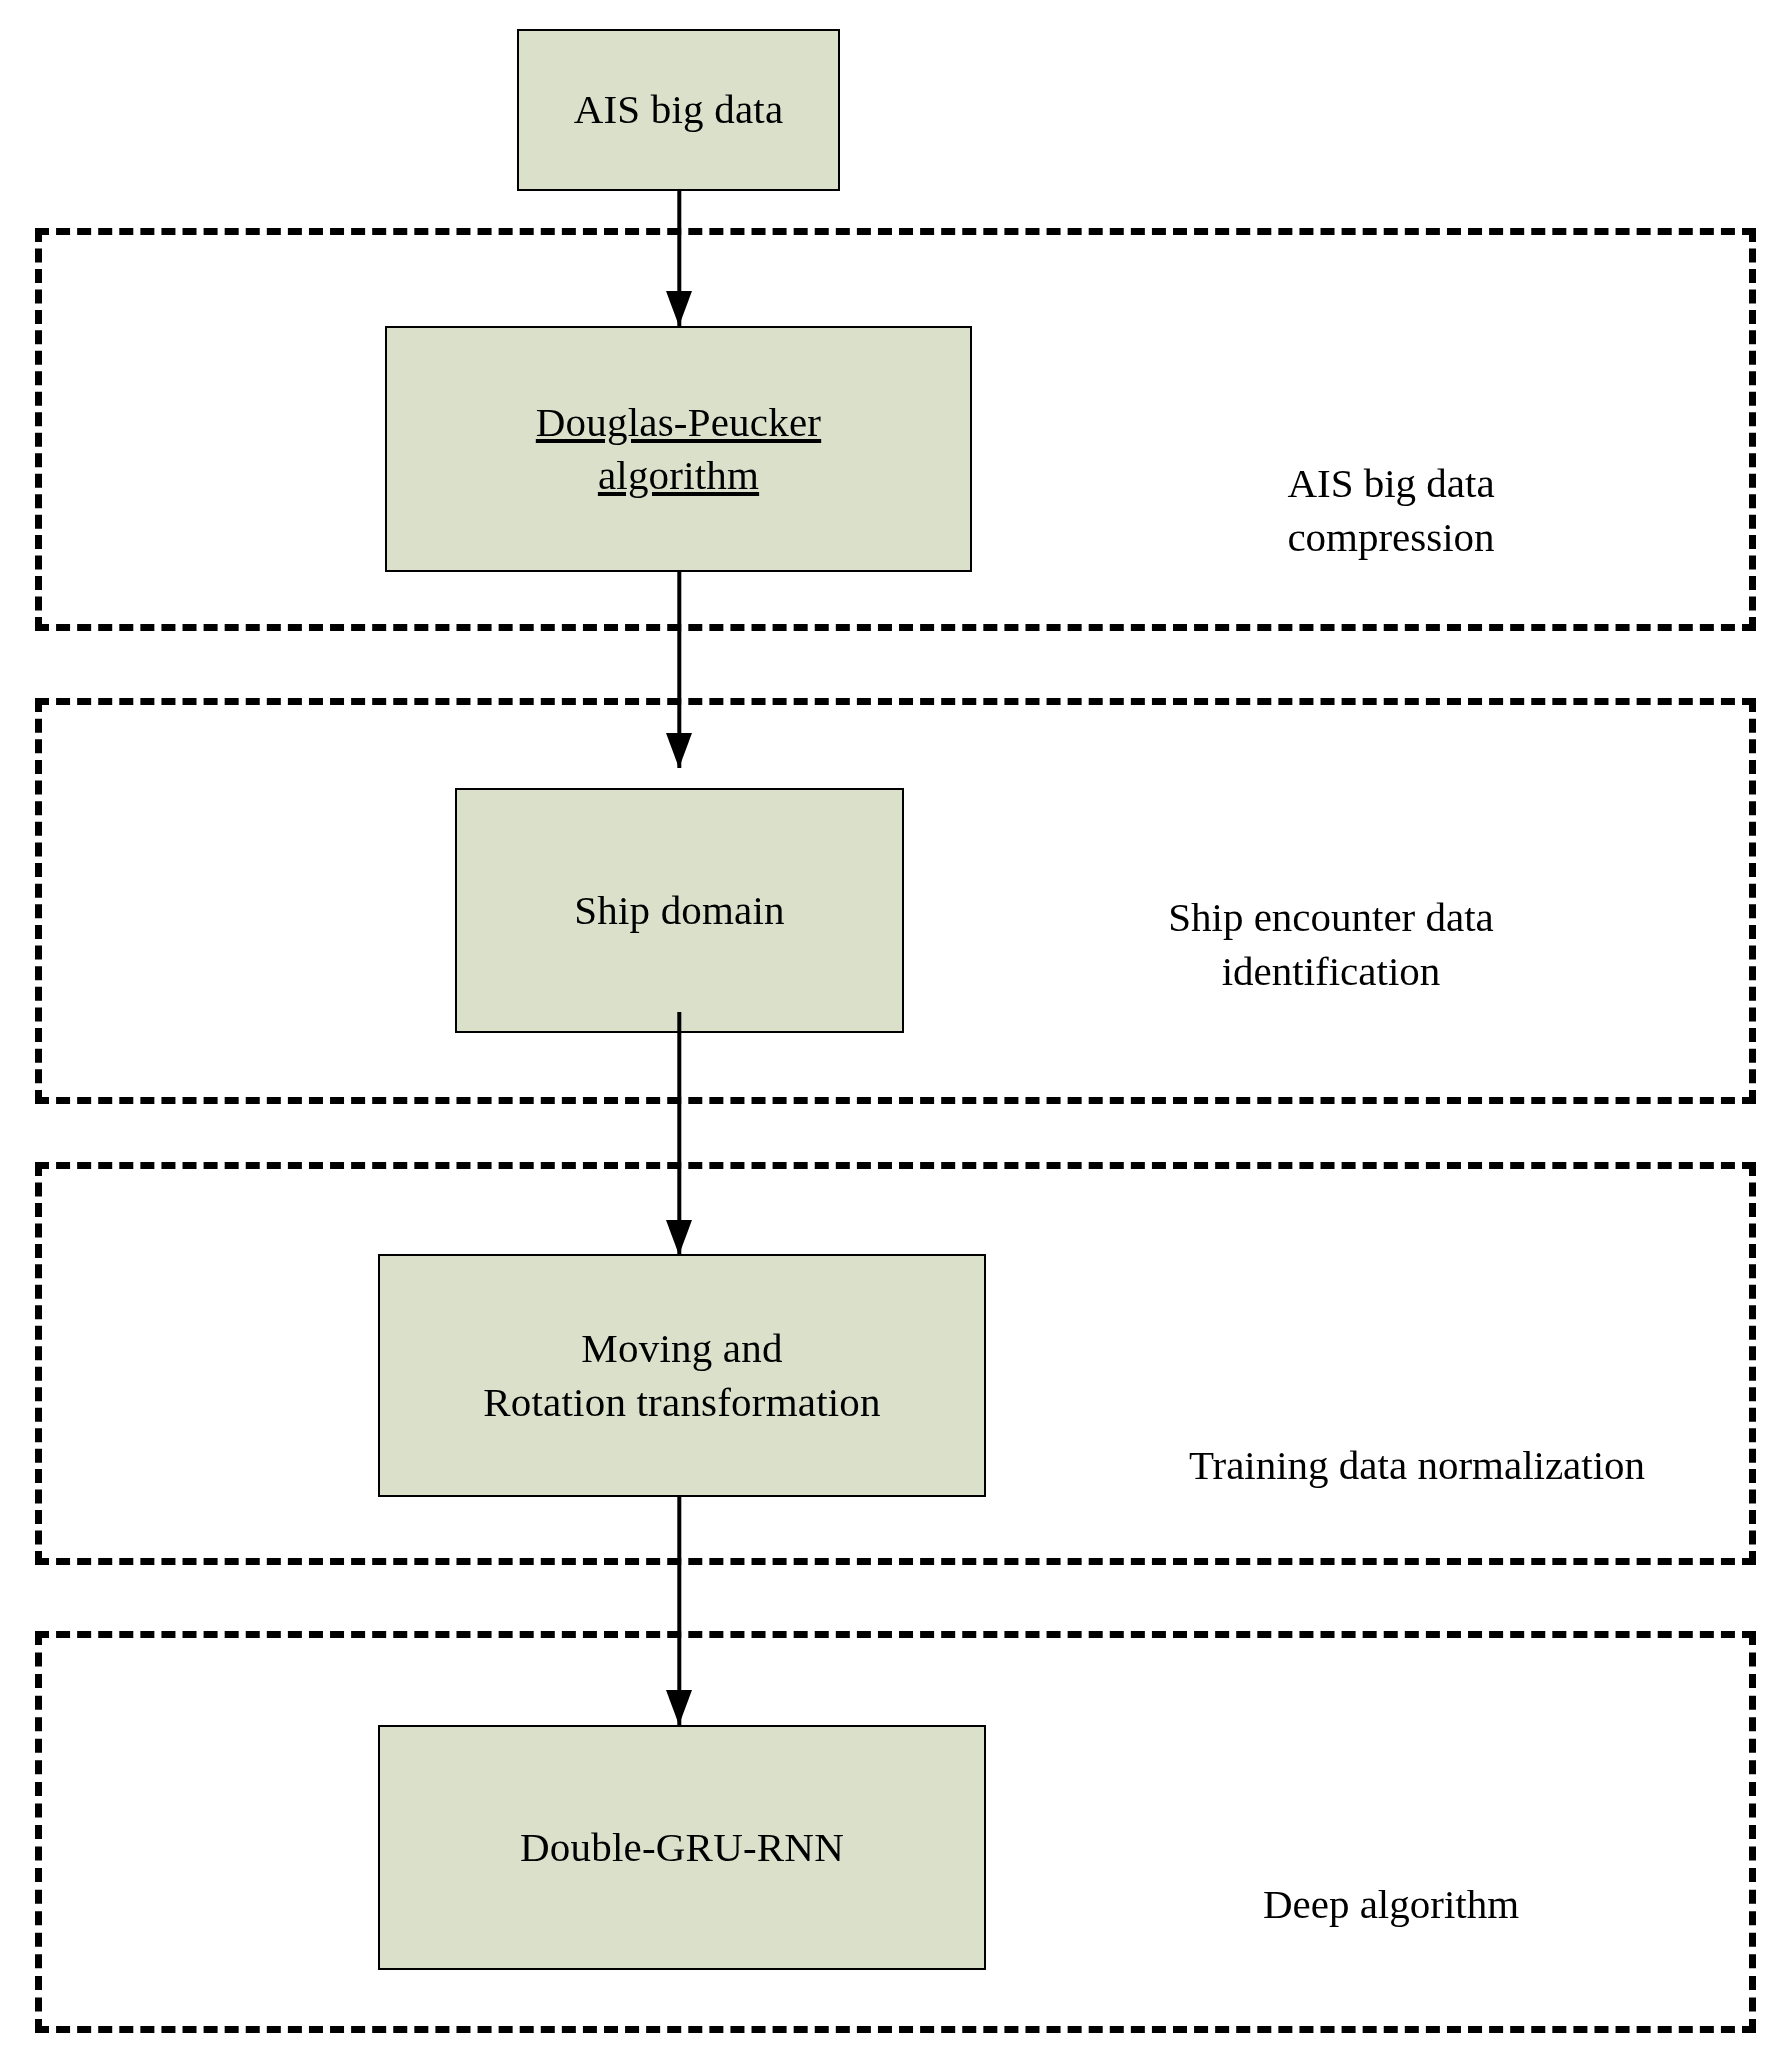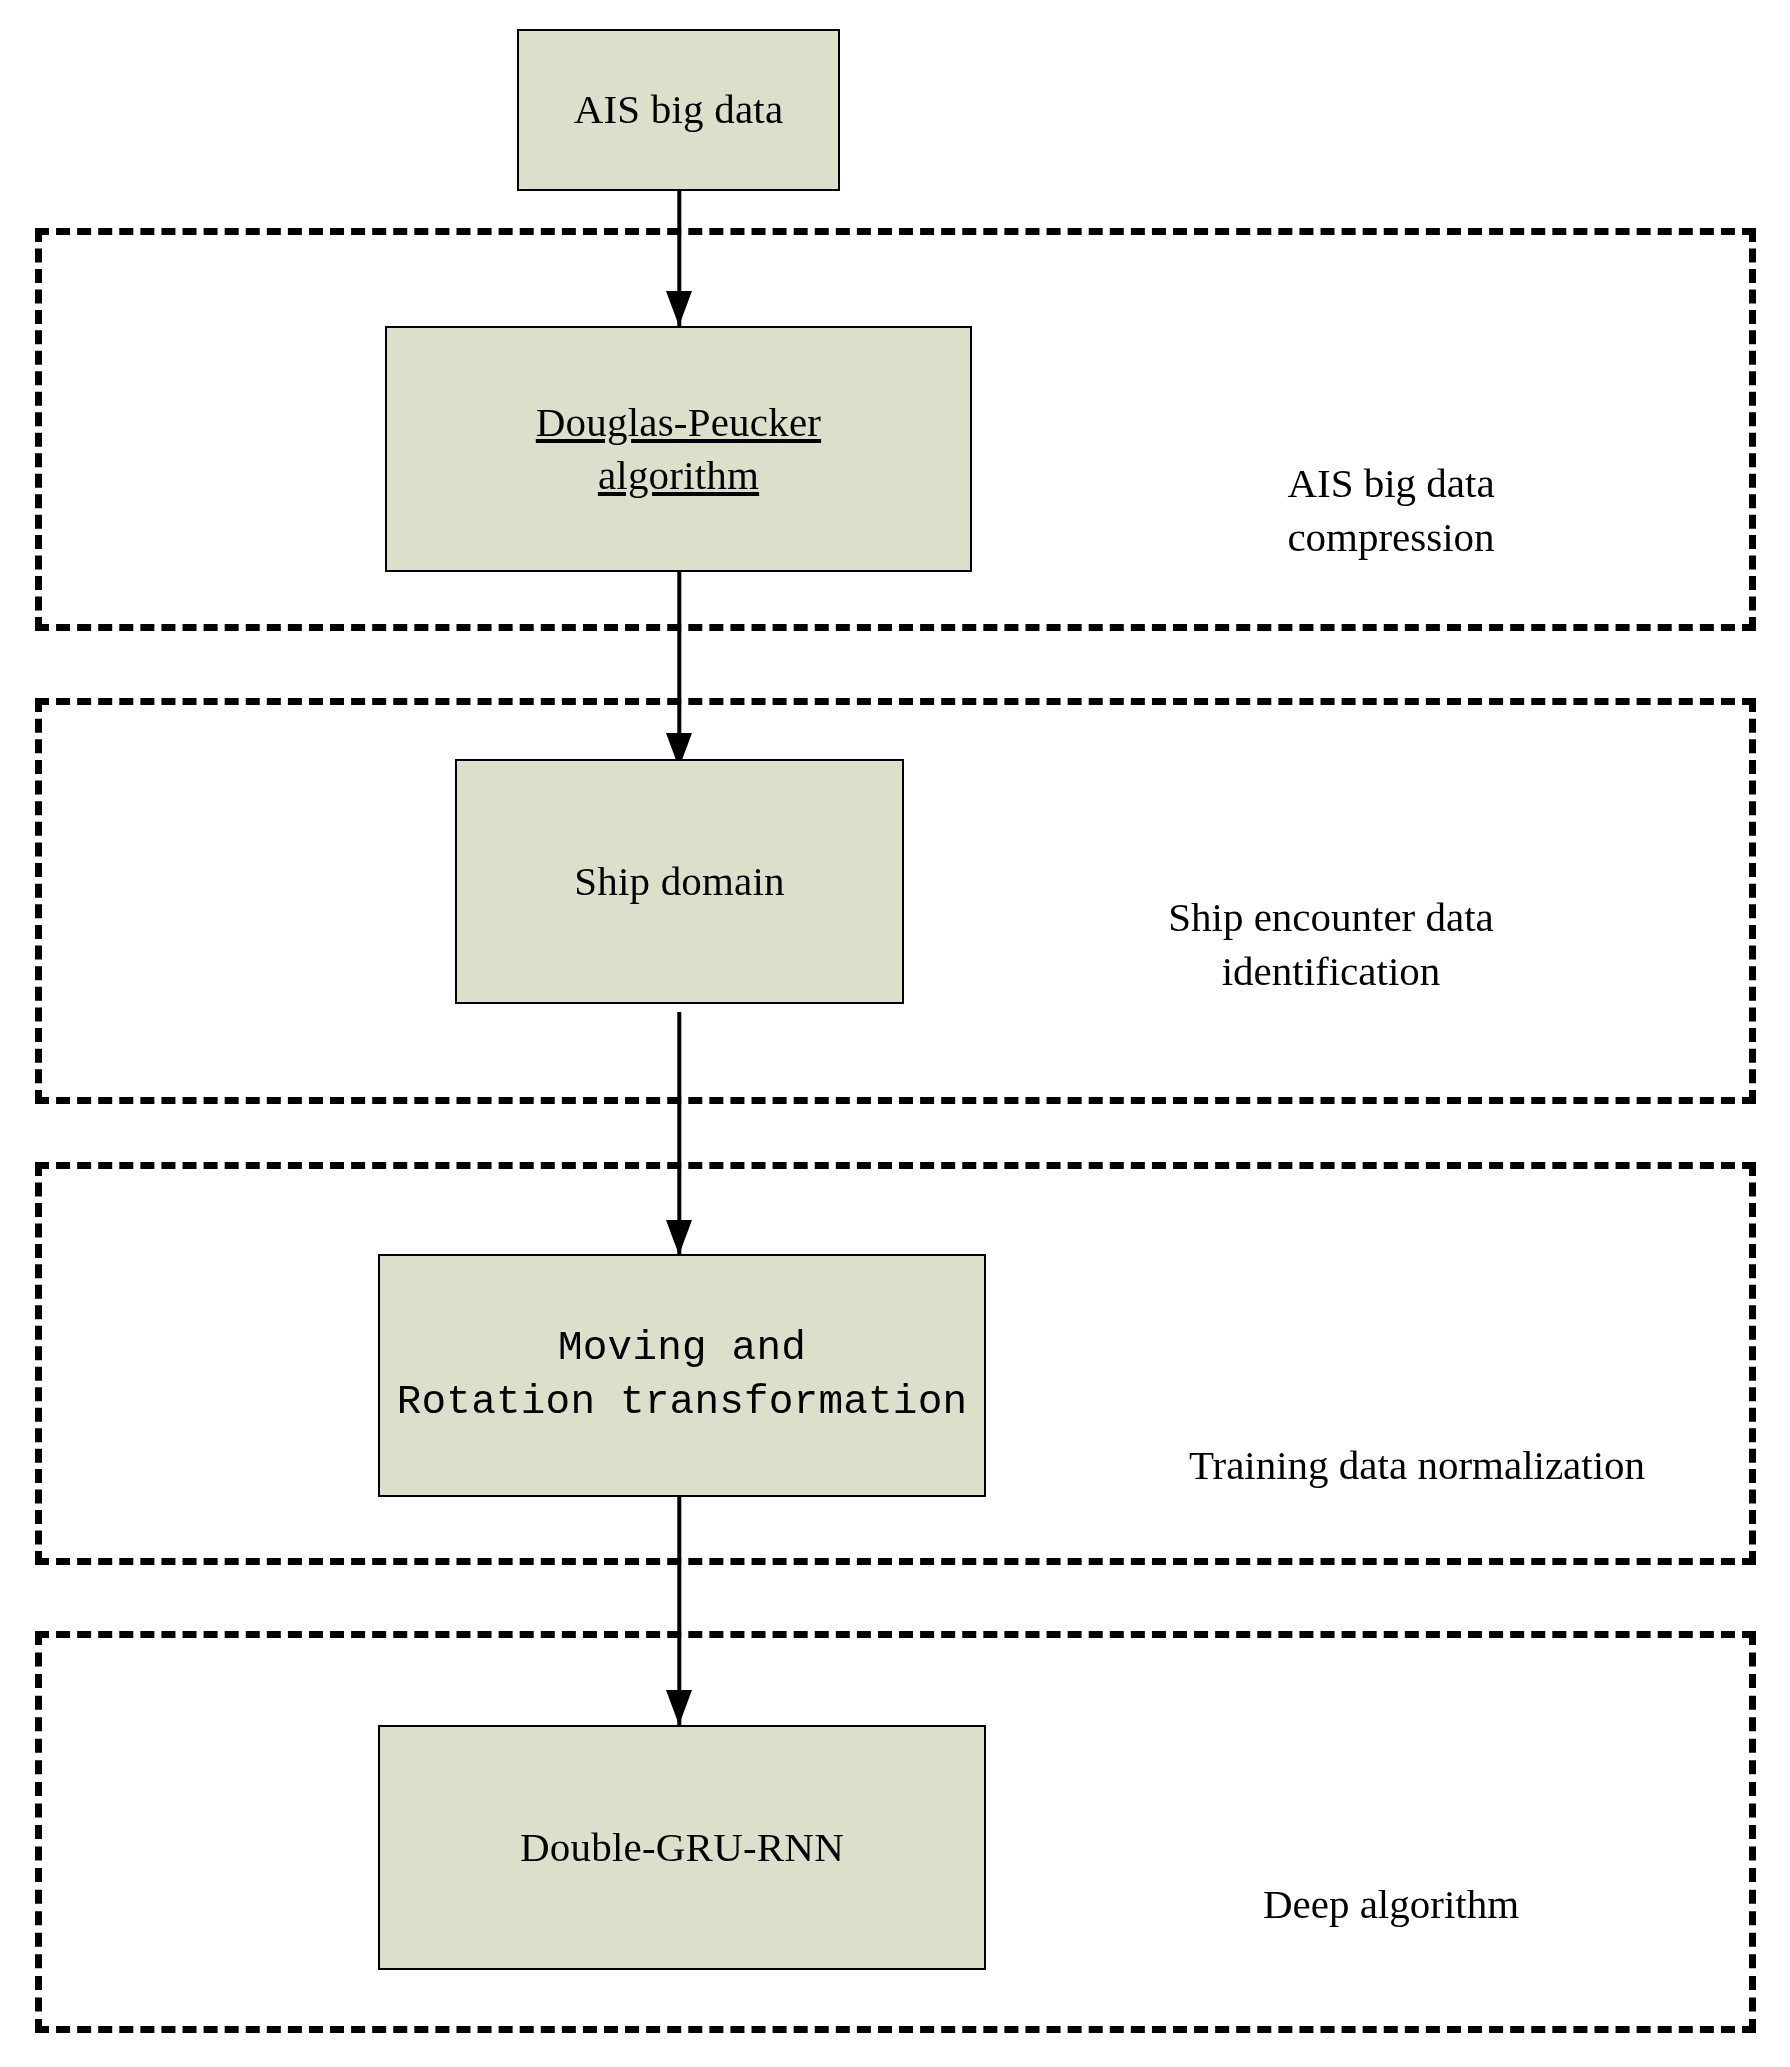--- a/index.html
+++ b/index.html
@@ -84,37 +84,37 @@
 compression</span>
   </div>
 
   <div class="conn" style="left:679px;top:572px;height:196px;">
     <div class="shaft"></div>
     <div class="head"></div>
   </div>
 
   <div class="stage" style="left:35px;top:698px;width:1721px;height:406px;"></div>
 
-  <div class="pbox" style="left:455px;top:759px;width:449px;height:245px;">
+  <div class="pbox" style="left:455px;top:788px;width:449px;height:245px;">
     <span>Ship domain</span>
   </div>
 
   <div class="stage-label" style="left:1044px;top:836px;width:574px;">
     <span>Ship encounter data
 identification</span>
   </div>
 
   <div class="conn" style="left:679px;top:1012px;height:243px;">
     <div class="shaft"></div>
     <div class="head"></div>
   </div>
 
   <div class="stage" style="left:35px;top:1162px;width:1721px;height:403px;"></div>
 
-  <div class="pbox" style="left:378px;top:1254px;width:608px;height:243px;font-family:Liberation Mono, monospace;">
+  <div class="pbox" style="left:378px;top:1254px;width:608px;height:243px;">
     <span style="white-space:pre-line;">Moving and
 Rotation transformation</span>
   </div>
 
   <div class="stage-label" style="left:1104px;top:1384px;width:626px;">
     <span>Training data normalization</span>
   </div>
 
   <div class="conn" style="left:679px;top:1497px;height:228px;">
     <div class="shaft"></div>

